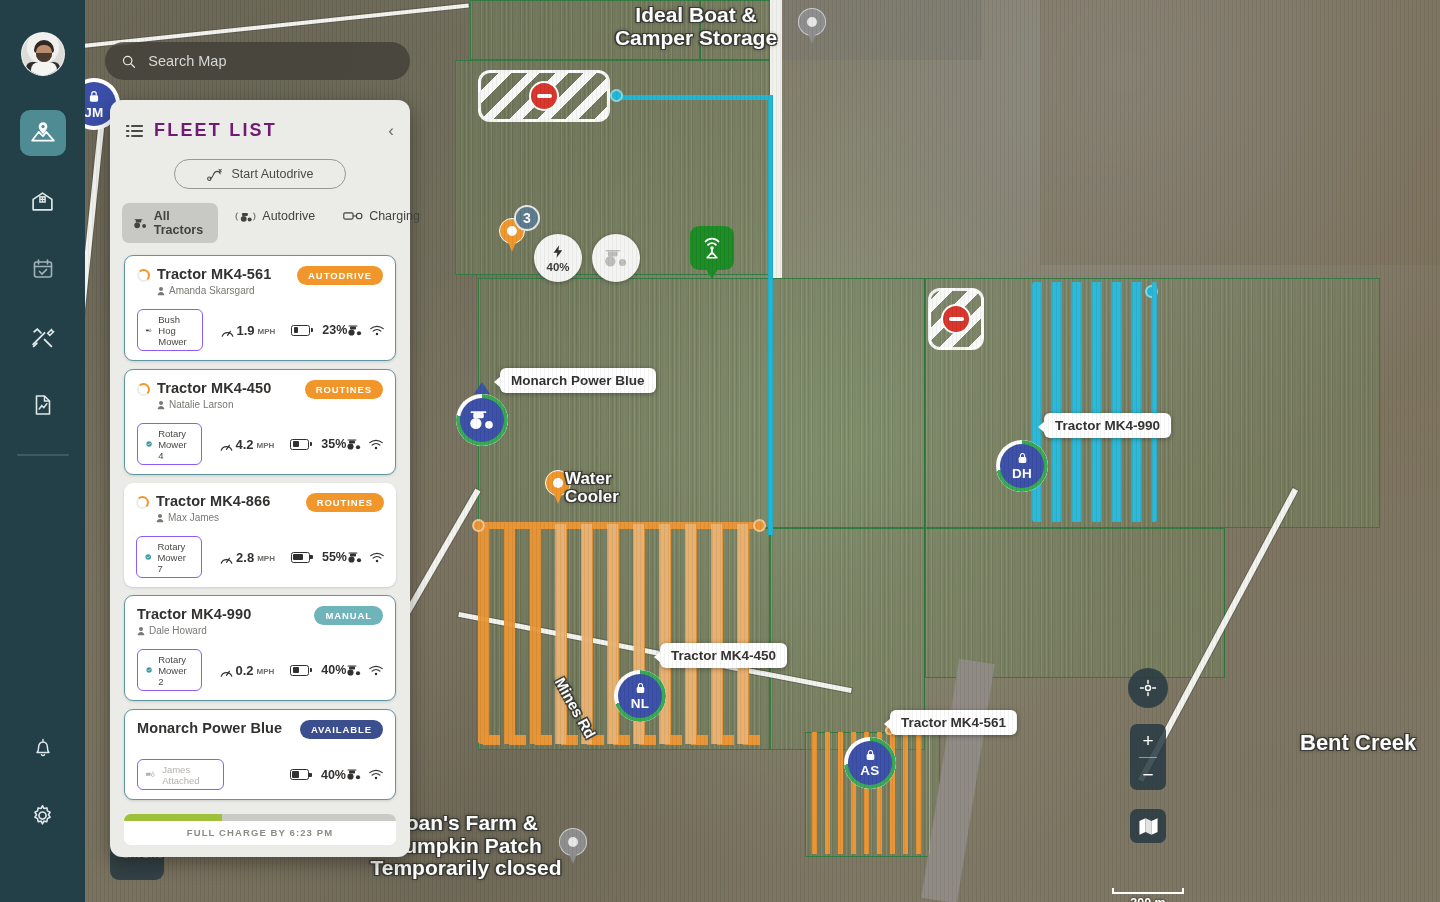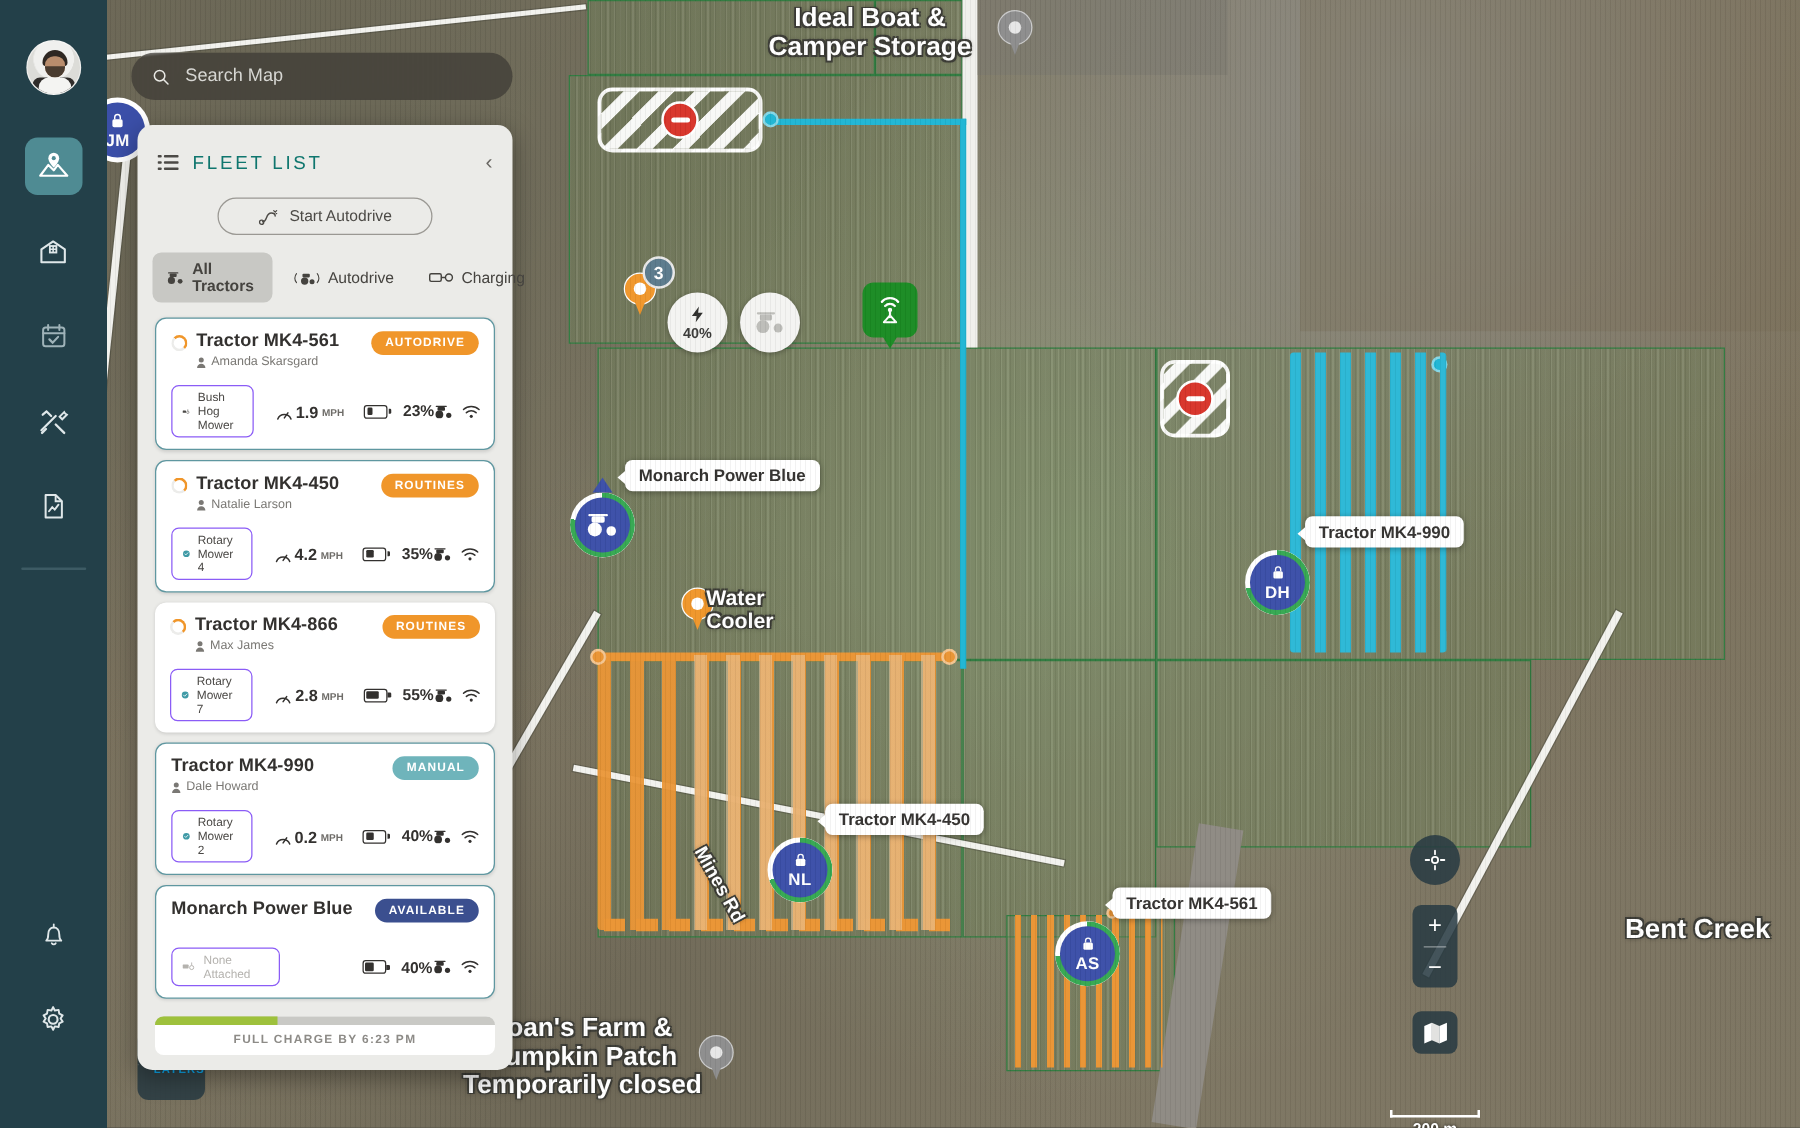--- a/index.html
+++ b/index.html
@@ -216,34 +216,34 @@
   
   #fleet {
     position:absolute; left:110px; top:100px; width:300px;
     background:#ebebe8; border-radius:12px; z-index:35;
     box-shadow:0 6px 20px rgba(0,0,0,.35); padding:12px 0 12px;
   }
   .fl-head {
     display:flex; align-items:center; padding:8px 16px 4px;
   }
   .fl-title {
-    font-size:15px; font-weight:normal; letter-spacing:2.2px;
-    color:#0f766e; margin-left:11px;
+    font-size:18px; font-weight:bold; letter-spacing:2.2px;
+    color:#701a75; margin-left:11px;
   }
   .fl-collapse { margin-left:auto; color:#6a6864; font-size:17px; cursor:pointer; }
 
   .autodrive-btn {
     margin:14px auto 0; width:172px; height:30px; border-radius:16px;
     border:1px solid #9a9893; background:transparent;
     display:flex;align-items:center;justify-content:center; gap:8px;
     color:#4c4a46; font-size:12.5px; font-family:"Liberation Sans",sans-serif;
     cursor:pointer;
   }
 
-  .segs { display:flex; align-items:center; gap:6px; padding:14px 12px 4px; }
+  .segs { display:flex; align-items:flex-start; gap:6px; padding:14px 12px 4px; }
   .seg {
     display:flex;align-items:center;gap:6px; padding:6px 11px; border-radius:7px;
     font-size:12.5px; color:#45433f; cursor:pointer;
   }
   .seg.on { background:#c8c8c4; font-weight:bold; }
 
   .card {
     margin:8px 14px 0; background:#fff; border-radius:9px; padding:10px 12px 9px;
     box-shadow:0 1px 3px rgba(0,0,0,.13);
   }
@@ -855,21 +855,21 @@
       </div>
       <span class="pill available">AVAILABLE</span>
     </div>
     <div class="card-bot" style="margin-top:20px;">
       <span class="impl empty">
         <svg width="13" height="9" viewBox="0 0 20 13">
           <rect x="0" y="3" width="9" height="6" rx="1.2" fill="#b4b2ae"></rect>
             <circle cx="13.5" cy="7.5" r="3" fill="none" stroke="#b4b2ae" stroke-width="1.4"></circle>
             <path d="M13.5 0v4" stroke="#b4b2ae" stroke-width="1.3"></path>
         </svg>
-        <span>None Attached</span>
+        <span>James Attached</span>
       </span>
       <span class="batt" style="margin-left:66px;">
         <span class="batt-ico">
             <i style="width:40%"></i>
           </span>
         <span>40%</span>
       </span>
       <span class="card-icons">
         <svg width="16" height="11" viewBox="0 0 32 22">
             <circle cx="9" cy="15" r="6.2" fill="#33312f"></circle>

